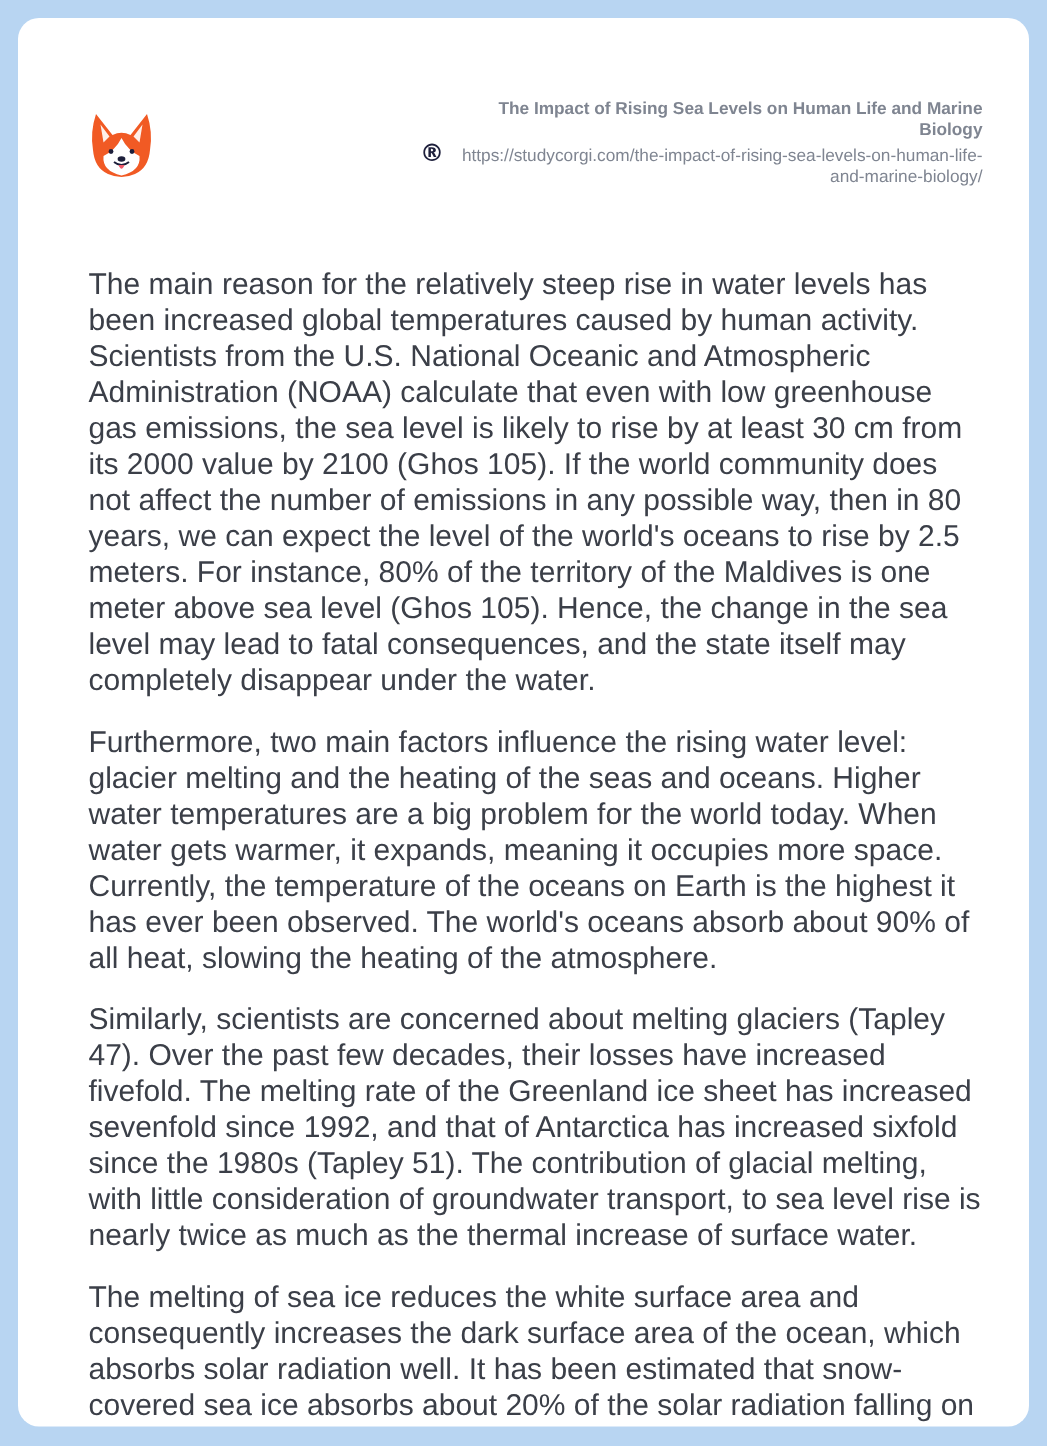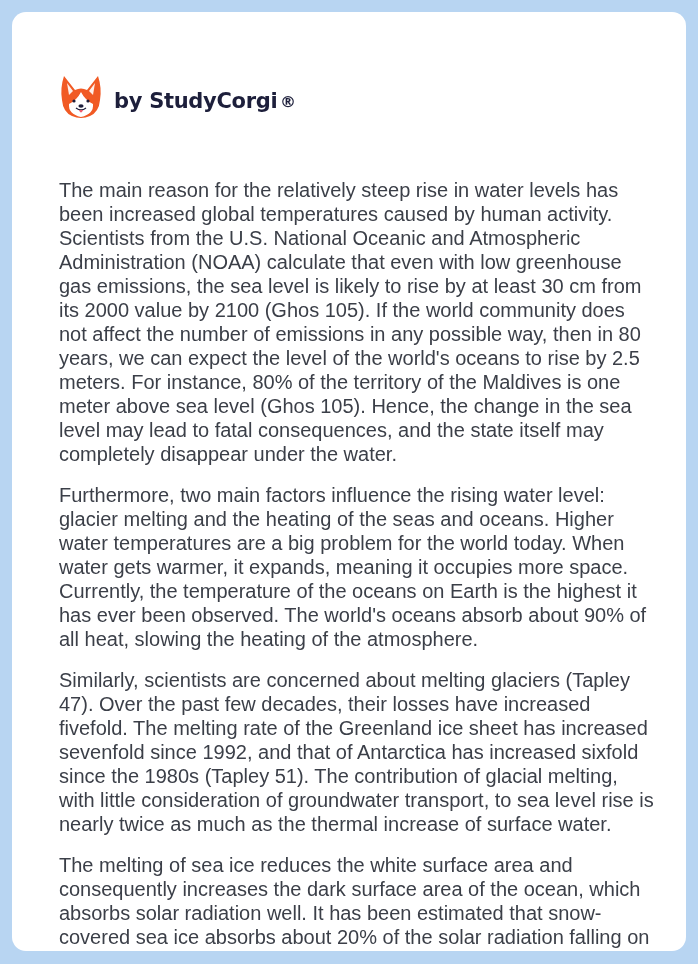--- a/index.html
+++ b/index.html
@@ -91,24 +91,27 @@
 
         <circle cx="14" cy="27" r="1.6" fill="#1d1f3b"></circle>
         <circle cx="28" cy="27" r="1.6" fill="#1d1f3b"></circle>
 
         <ellipse cx="21" cy="32" rx="2.6" ry="1.8" fill="#1d1f3b"></ellipse>
 
         <path d="M16 34 Q21 38 26 34" stroke="#1d1f3b" stroke-width="1.3" fill="none"></path>
 
         <path d="M19 36 Q21 41 23 36 Z" fill="#f05a6b"></path>
       </svg>
-      <span class="brand">by StudyCorgi</span>
     </div>
     <span class="reg">®</span>
 
+    <div class="meta">
+      <div class="meta-title">The Impact of Rising Sea Levels on Human Life and Marine Biology</div>
+      <a class="meta-url">https://studycorgi.com/the-impact-of-rising-sea-levels-on-human-life-and-marine-biology/</a>
+    </div>
   </div>
 
   <div class="content">
     <p>The main reason for the relatively steep rise in water levels has been increased global temperatures caused by human activity. Scientists from the U.S. National Oceanic and Atmospheric Administration (NOAA) calculate that even with low greenhouse gas emissions, the sea level is likely to rise by at least 30 cm from its 2000 value by 2100 (Ghos 105). If the world community does not affect the number of emissions in any possible way, then in 80 years, we can expect the level of the world's oceans to rise by 2.5 meters. For instance, 80% of the territory of the Maldives is one meter above sea level (Ghos 105). Hence, the change in the sea level may lead to fatal consequences, and the state itself may completely disappear under the water.</p>
     <p>Furthermore, two main factors influence the rising water level: glacier melting and the heating of the seas and oceans. Higher water temperatures are a big problem for the world today. When water gets warmer, it expands, meaning it occupies more space. Currently, the temperature of the oceans on Earth is the highest it has ever been observed. The world's oceans absorb about 90% of all heat, slowing the heating of the atmosphere.</p>
     <p>Similarly, scientists are concerned about melting glaciers (Tapley 47). Over the past few decades, their losses have increased fivefold. The melting rate of the Greenland ice sheet has increased sevenfold since 1992, and that of Antarctica has increased sixfold since the 1980s (Tapley 51). The contribution of glacial melting, with little consideration of groundwater transport, to sea level rise is nearly twice as much as the thermal increase of surface water.</p>
     <p>The melting of sea ice reduces the white surface area and consequently increases the dark surface area of the ocean, which absorbs solar radiation well. It has been estimated that snow-covered sea ice absorbs about 20% of the solar radiation falling on it, while the ice-free ocean surface absorbs more than 90% (Tapley 56). Hence, the warmer the ocean gets, the more the glaciers melt, leading to even more exceptional heat absorption by the ocean. The minimum sea ice area in the Arctic has decreased by 44% since 1979 (Tapley 59). At this rate, some predict that by the middle of this century, the Arctic will be virtually ice-free during the summer months. Accordingly,</p>
   </div>
 </div>
 

